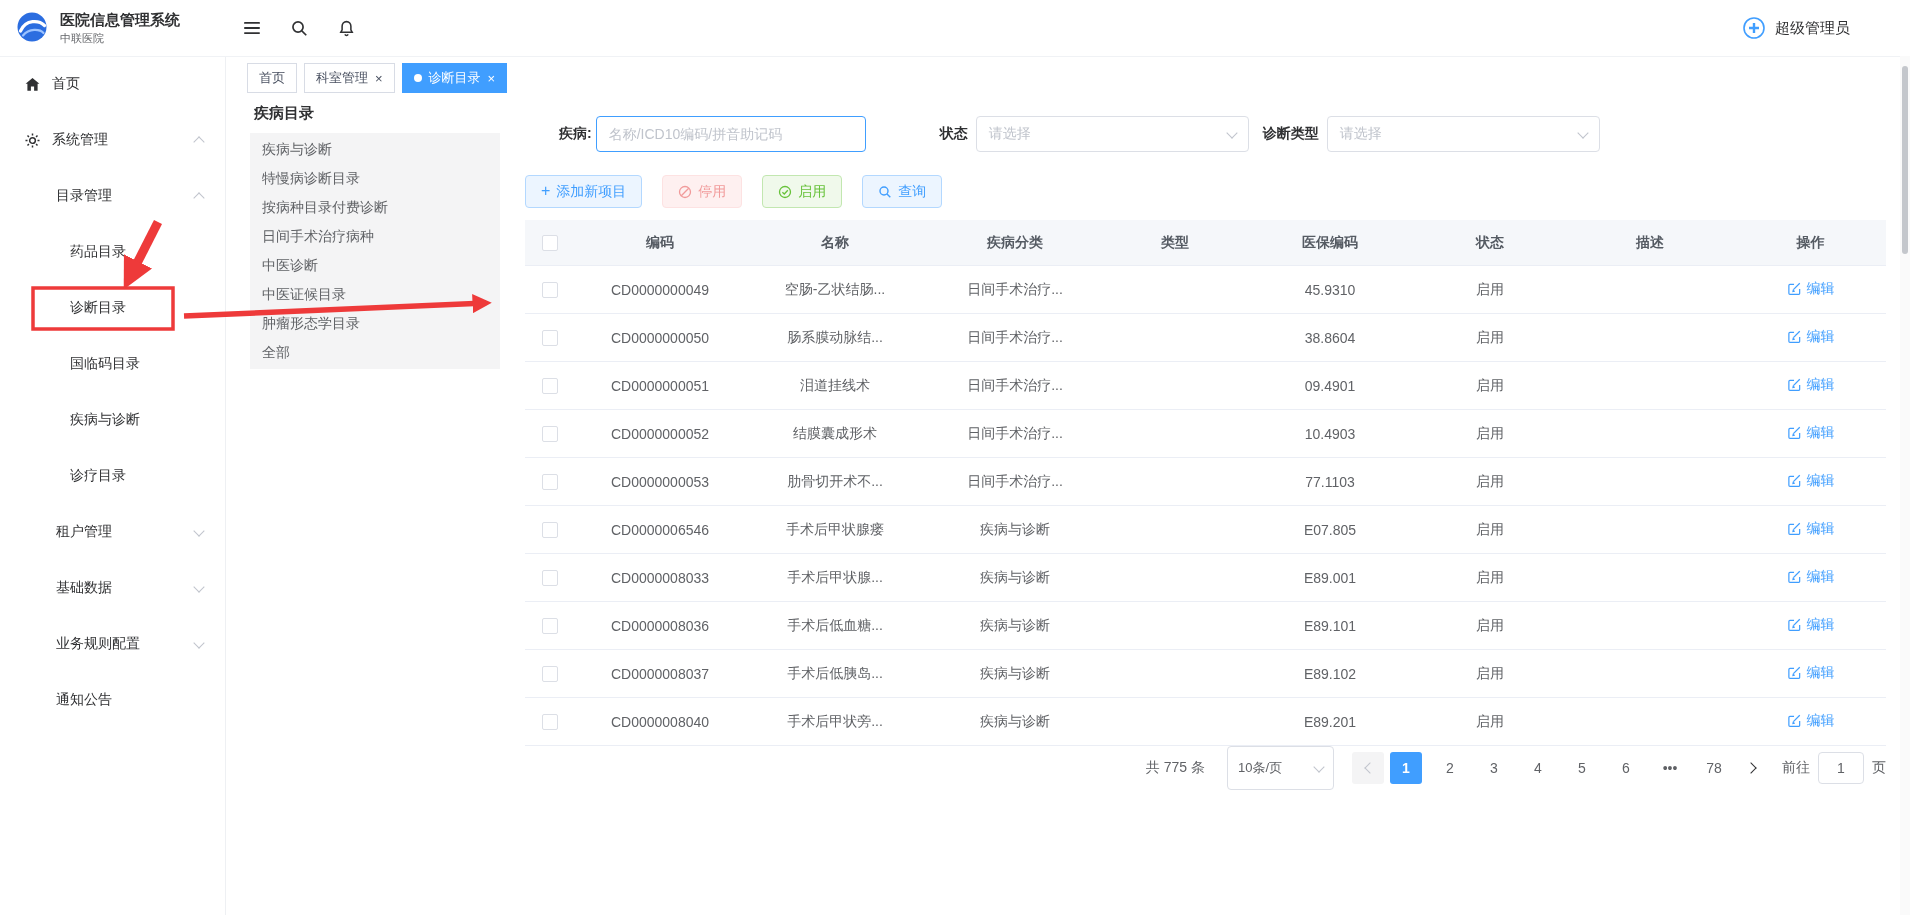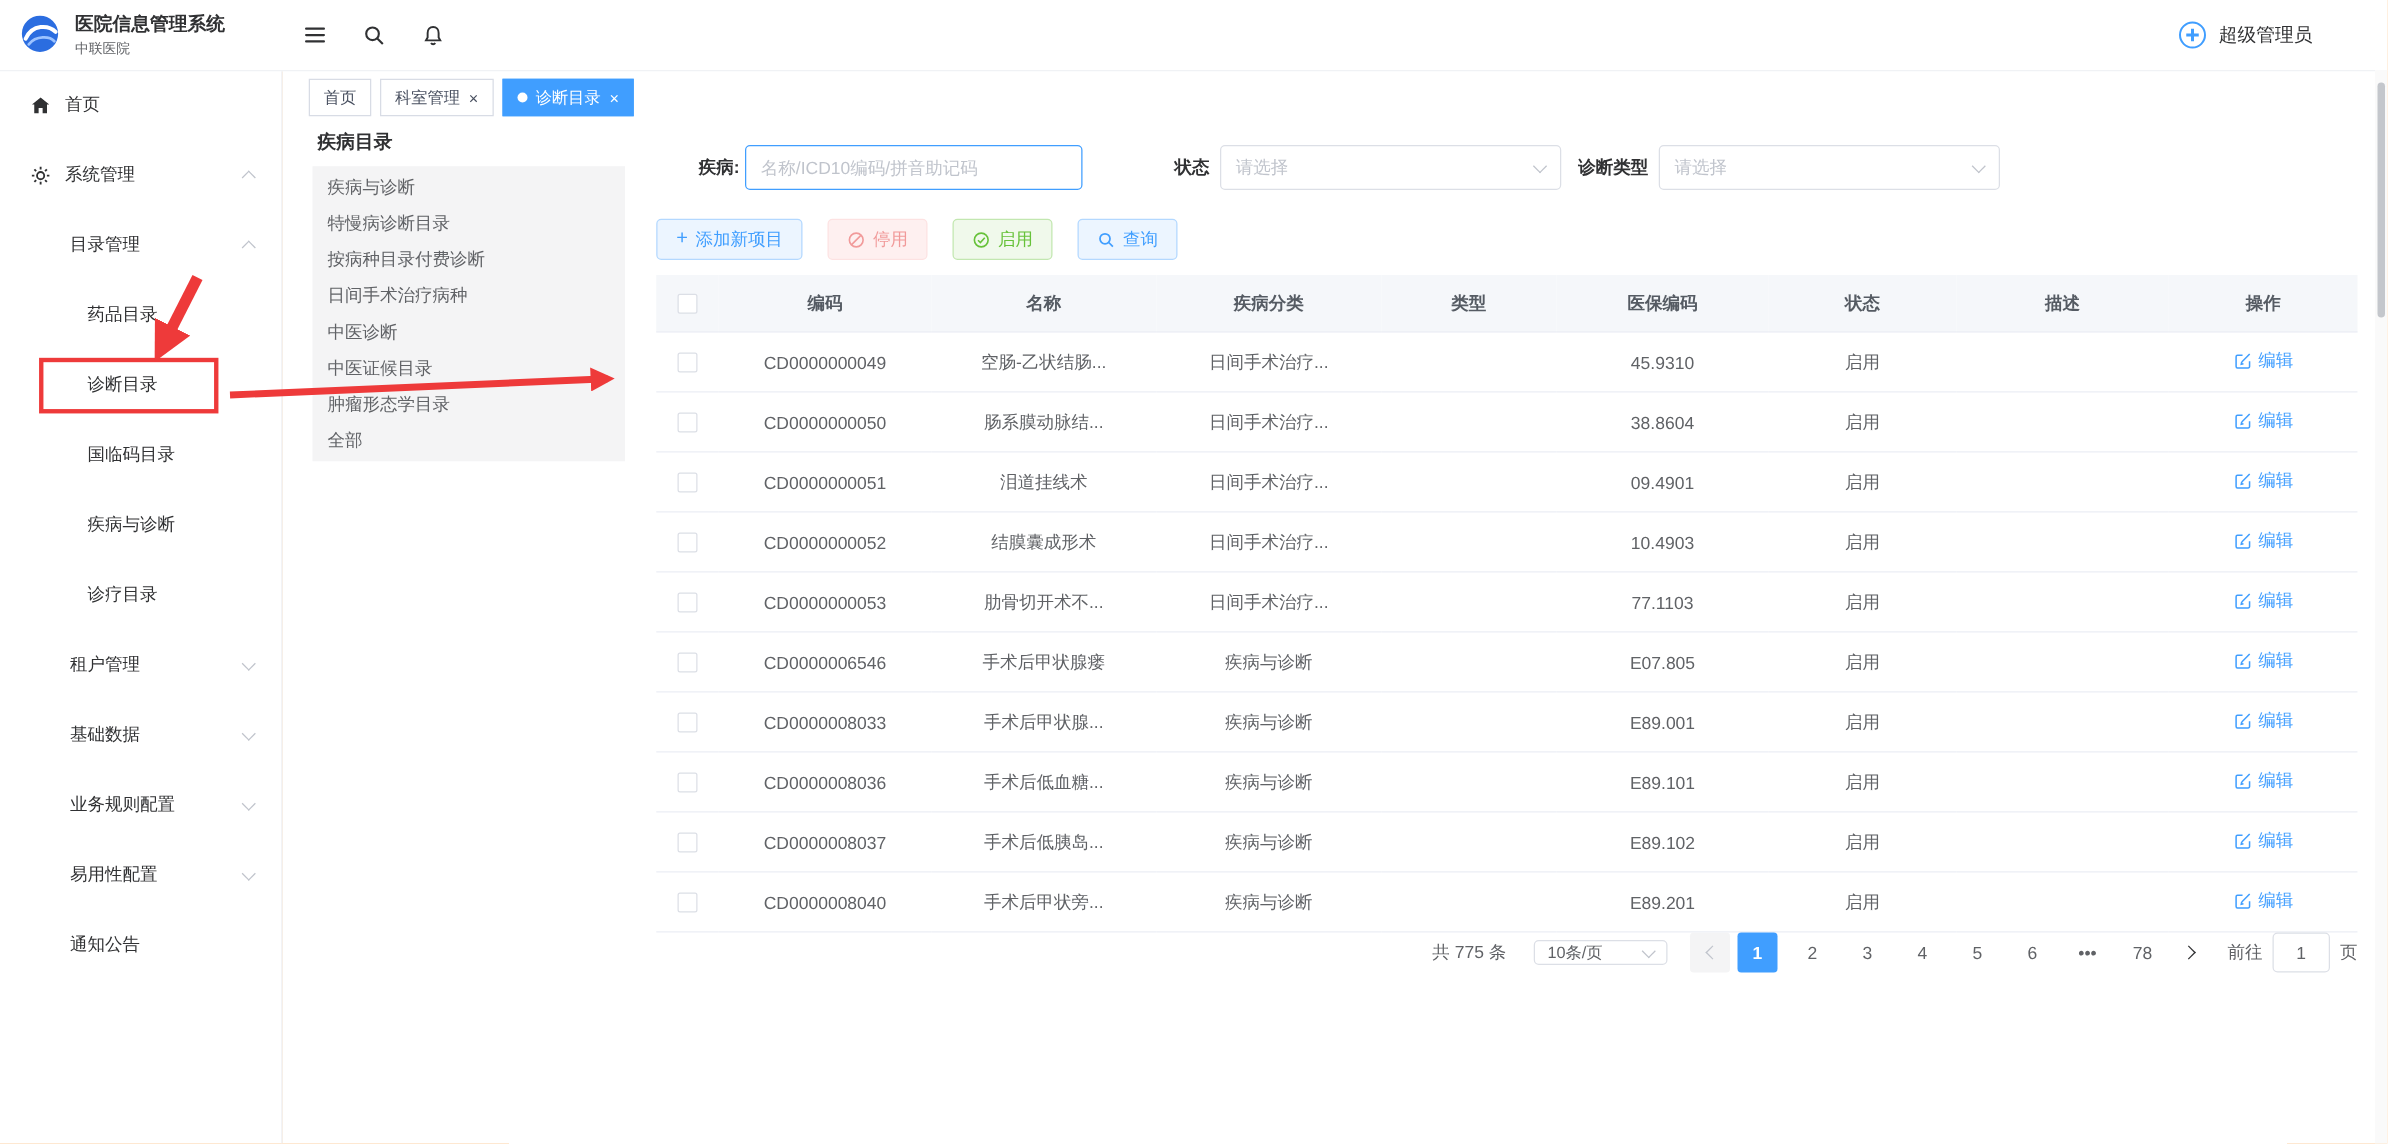--- a/index.html
+++ b/index.html
@@ -1,17 +1,17 @@
 <!DOCTYPE html>
 <html><head>
 <meta charset="utf-8">
 <style>
   html,body{margin:0;padding:0;background:#fff;}
   body{font-family:"Liberation Sans","DejaVu Sans",sans-serif;}
-  .page{position:relative;width:1910px;height:915px;background:#fdba74;overflow:hidden;color:#303133;}
+  .page{position:relative;width:1910px;height:915px;background:#e5e5e5;overflow:hidden;color:#303133;}
 
   
   .topbar{position:absolute;top:0;left:0;right:0;height:56px;background:#fff;border-bottom:1px solid #f0f2f5;display:flex;align-items:center;z-index:5;}
   .brand{width:226px;box-sizing:border-box;display:flex;align-items:center;gap:10px;padding-left:14px;flex:0 0 auto;}
   .brand-text .t1{font-size:15px;font-weight:700;color:#303133;line-height:18px;}
   .brand-text .t2{font-size:11px;color:#606266;margin-top:2px;}
   .topbar-icons{display:flex;align-items:center;gap:28px;margin-left:16px;}
   .tb-icon{display:flex;align-items:center;justify-content:center;cursor:pointer;}
   .topbar-right{margin-left:auto;display:flex;align-items:center;gap:9px;padding-right:60px;cursor:pointer;}
   .user-name{font-size:15px;color:#303133;}
@@ -56,21 +56,21 @@
   .btn .plus{font-size:16px;line-height:1;margin-top:-1px;}
 
   table.grid{position:absolute;left:299px;top:164px;width:1361px;border-collapse:collapse;font-size:14px;table-layout:fixed;}
   .grid th{height:43px;background:#f5f7fa;color:#555b63;font-weight:700;border-bottom:1px solid #ebeef5;text-align:center;}
   .grid td{height:45px;color:#606266;border-bottom:1px solid #ebeef5;text-align:center;white-space:nowrap;overflow:hidden;}
   .cb{width:14px;height:14px;border:1px solid #dcdfe6;border-radius:2px;display:inline-block;background:#fff;vertical-align:middle;cursor:pointer;}
   .edit-link{color:#409eff;display:inline-flex;align-items:center;gap:5px;cursor:pointer;font-size:14px;}
 
   .pagebar{position:absolute;top:690px;right:24px;display:flex;align-items:center;font-size:14px;color:#606266;}
   .pagebar .total{margin-right:22px;}
-  .size-select{width:107px;height:20px;box-sizing:border-box;border:1px solid #dcdfe6;border-radius:4px;display:flex;align-items:center;justify-content:space-between;padding:0 10px;font-size:13px;color:#606266;background:#fff;cursor:pointer;margin-right:18px;}
+  .size-select{width:107px;height:44px;box-sizing:border-box;border:1px solid #dcdfe6;border-radius:4px;display:flex;align-items:center;justify-content:space-between;padding:0 10px;font-size:13px;color:#606266;background:#fff;cursor:pointer;margin-right:18px;}
   .nav-btn{display:flex;align-items:center;justify-content:center;width:32px;height:32px;border:none;border-radius:3px;cursor:pointer;background:transparent;}
   .nav-btn.prev{background:#f4f4f5;}
   .nav-btn.prev .chev{border-color:#c0c4cc;}
   .nav-btn.next .chev{border-color:#303133;}
   .pages{display:flex;align-items:center;}
   .page-btn{min-width:32px;height:32px;line-height:32px;text-align:center;margin:0 6px;font-size:14px;color:#606266;cursor:pointer;border-radius:3px;border:none;background:transparent;padding:0;font-family:inherit;}
   .page-btn.active{background:#409eff;color:#fff;font-weight:700;}
   .goto-label{margin-left:14px;}
   .goto-label.unit{margin-left:0;}
   .goto-input{width:46px;height:32px;box-sizing:border-box;border:1px solid #dcdfe6;border-radius:4px;text-align:center;font-size:14px;color:#606266;margin:0 8px;outline:none;}
@@ -171,24 +171,20 @@
     <div class="side-item lvl2">
       <span>租户管理</span>
       <i class="chev r-down side-caret"></i>
     </div>
     <div class="side-item lvl2">
       <span>基础数据</span>
       <i class="chev r-down side-caret"></i>
     </div>
     <div class="side-item lvl2">
       <span>业务规则配置</span>
-      <i class="chev r-down side-caret"></i>
-    </div>
-    <div class="side-item lvl2">
-      <span>易用性配置</span>
       <i class="chev r-down side-caret"></i>
     </div>
     <div class="side-item lvl2">
       <span>通知公告</span>
     </div>
   </aside>
 
   <main class="main">
 
     <div class="tabs">

